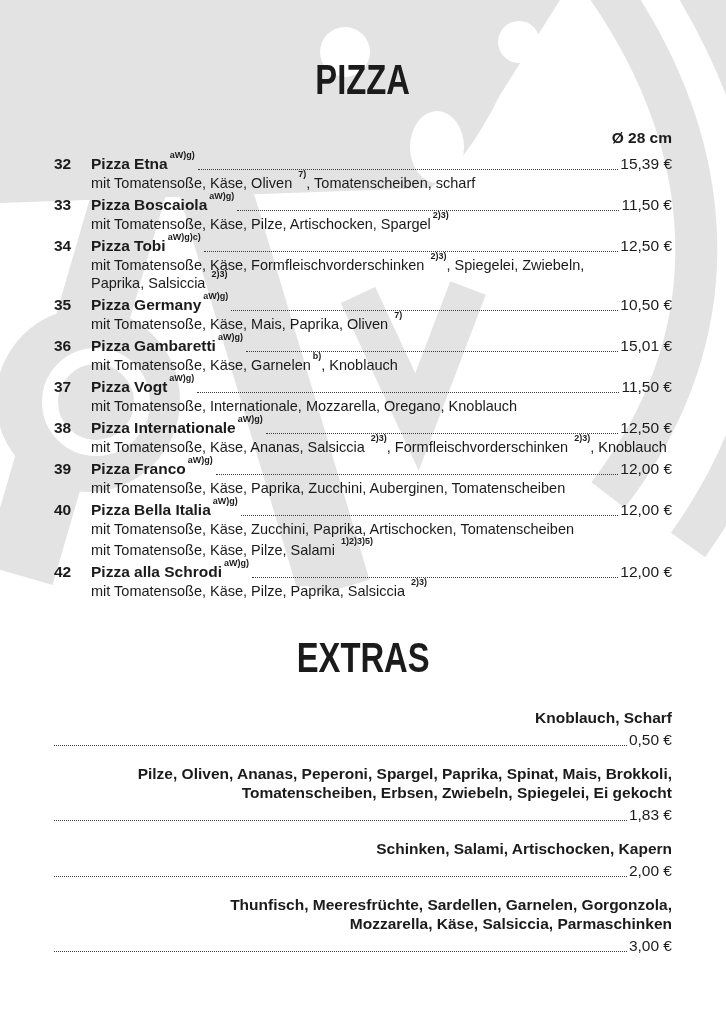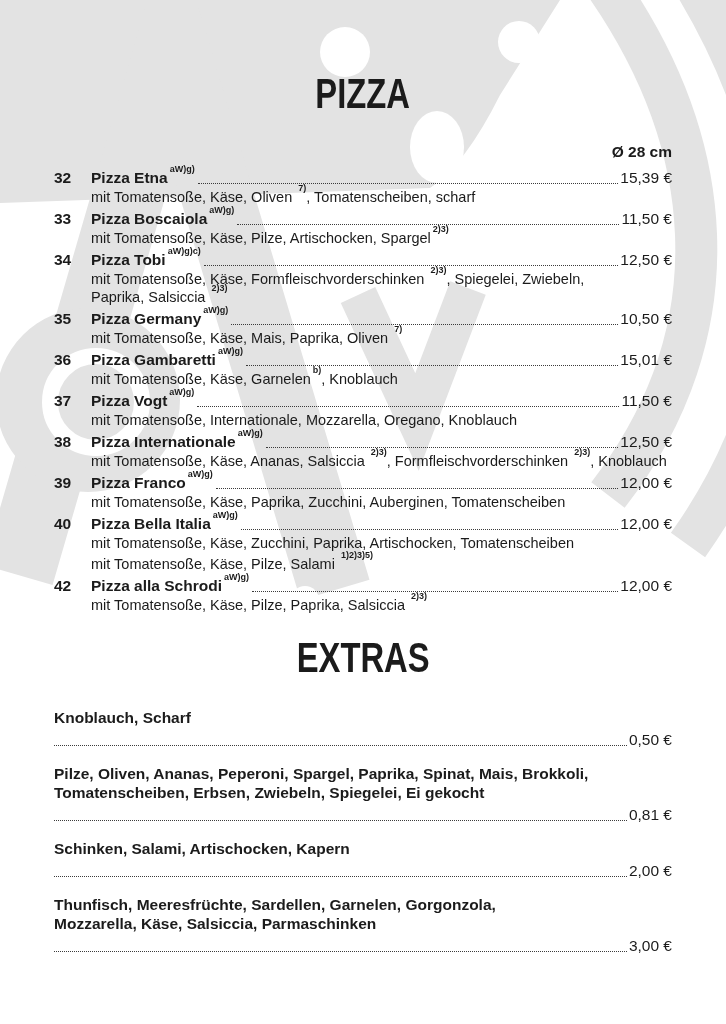--- a/index.html
+++ b/index.html
@@ -16,22 +16,22 @@
     pointer-events: none;
   }
   .content { position: relative; z-index: 1; padding: 0 54px; }
 
   .big-title {
     margin: 0; padding: 0; text-align: center;
     font-size: 42px; font-weight: bold; line-height: 48px;
     letter-spacing: 0px; color: #1b1b1b;
   }
   .big-title .condense { display: inline-block; transform: scaleX(0.78); transform-origin: center; }
-  .pizza-title { padding-top: 70px; }
-  .extras-title { margin-top: 20px; margin-bottom: 26px; }
+  .pizza-title { padding-top: 56px; }
+  .extras-title { margin-top: 34px; margin-bottom: 26px; }
 
   .size-row {
     text-align: right; font-weight: bold; font-size: 15.5px;
     margin-top: 24px; margin-bottom: 6px; line-height: 20px;
   }
 
   .item { margin-bottom: 3px; }
   .row1 { display: flex; line-height: 20px; }
   .num { flex: none; width: 37px; font-weight: bold; font-size: 15.5px; }
   .name { font-weight: bold; font-size: 15.5px; white-space: nowrap; }
@@ -41,21 +41,21 @@
   }
   .dots {
     flex: 1; align-self: flex-end;
     border-bottom: 1.8px dotted #3b3b3b;
     margin: 0 2px 4px 3px; min-width: 20px;
   }
   .price { font-size: 15.5px; white-space: nowrap; }
   .desc { margin-left: 37px; font-size: 14.5px; line-height: 18px; }
 
   .extra-group { margin-bottom: 14px; }
-  .extra-line { font-weight: bold; font-size: 15.5px; line-height: 19px; }
+  .extra-line { font-weight: bold; font-size: 15.5px; line-height: 19px; text-align: right; }
   .extra-price-row { display: flex; line-height: 21px; margin-top: 2px; }
   .extra-price-row .dots { margin-left: 0; }
 </style>
 </head>
 <body>
 
 <div class="page">
 
   <svg class="watermark" width="726" height="1024" viewBox="0 0 726 1024">
 
@@ -187,21 +187,21 @@
           <div class="extra-price-row">
             <span class="dots"></span>
             <span class="price">0,50 €</span>
           </div>
         </div>
         <div class="extra-group">
           <div class="extra-line">Pilze, Oliven, Ananas, Peperoni, Spargel, Paprika, Spinat, Mais, Brokkoli,</div>
           <div class="extra-line">Tomatenscheiben, Erbsen, Zwiebeln, Spiegelei, Ei gekocht</div>
           <div class="extra-price-row">
             <span class="dots"></span>
-            <span class="price">0,81 €</span>
+            <span class="price">1,83 €</span>
           </div>
         </div>
         <div class="extra-group">
           <div class="extra-line">Schinken, Salami, Artischocken, Kapern</div>
           <div class="extra-price-row">
             <span class="dots"></span>
             <span class="price">2,00 €</span>
           </div>
         </div>
         <div class="extra-group">

